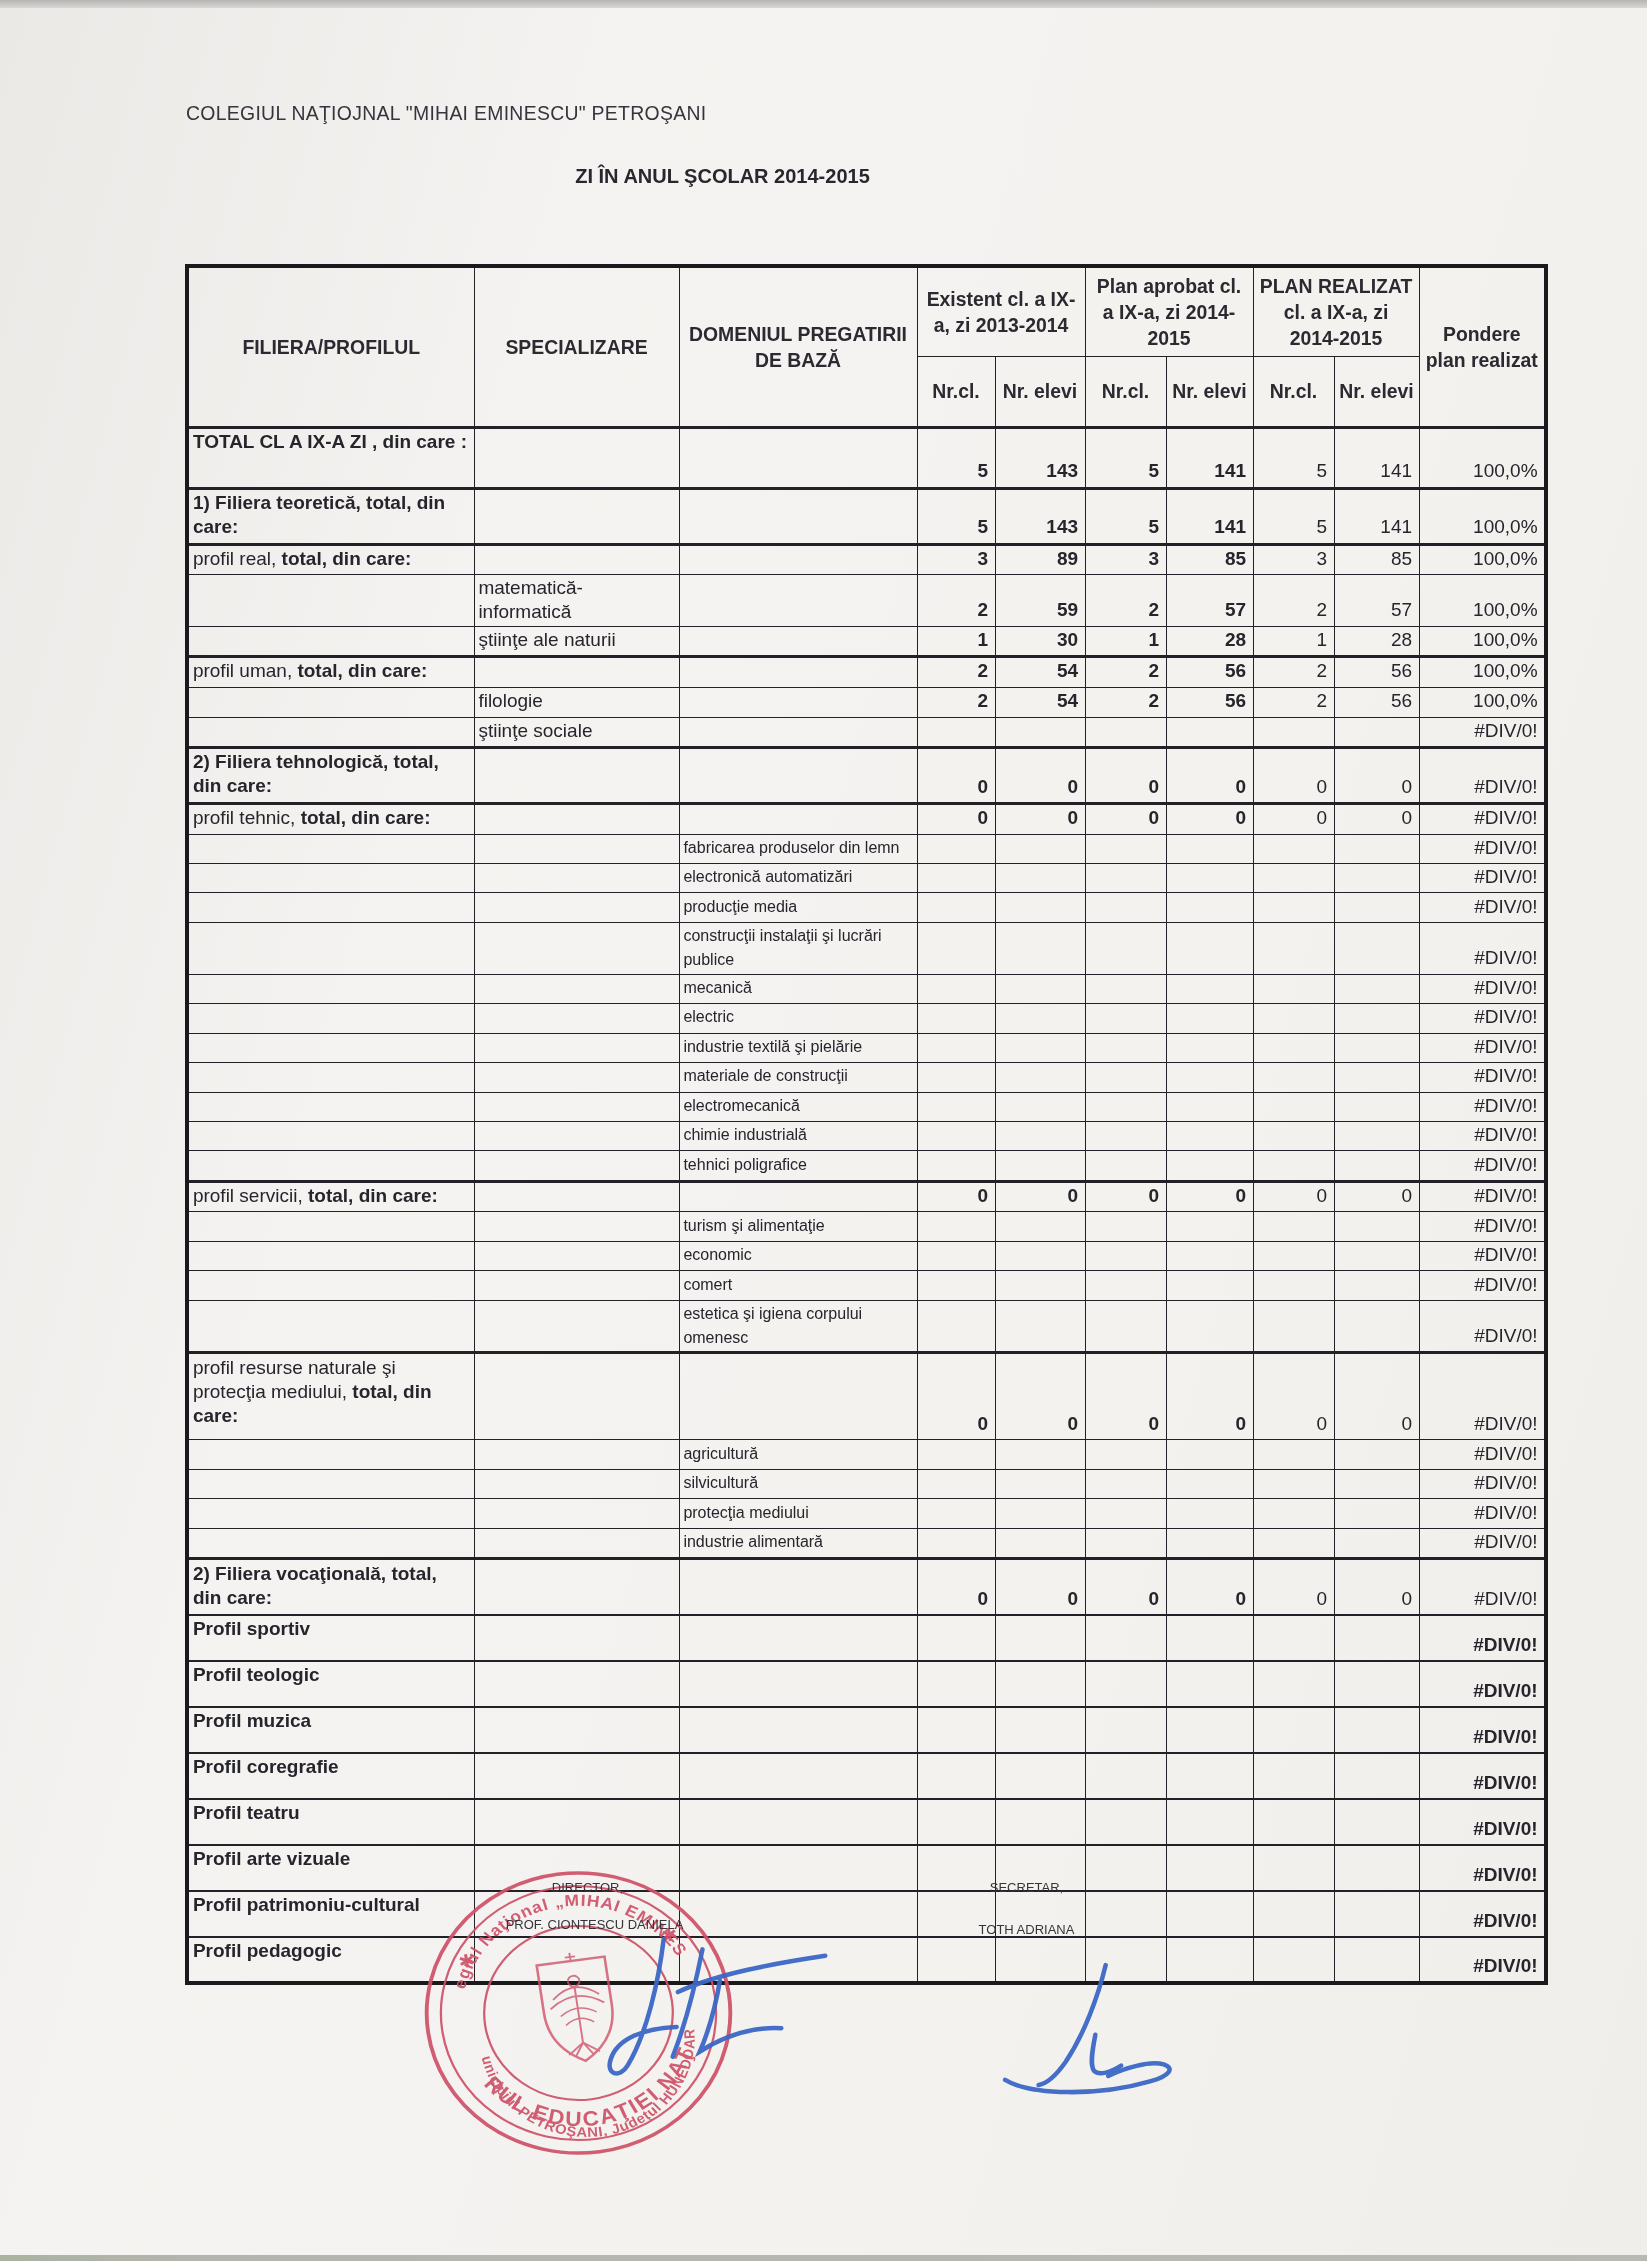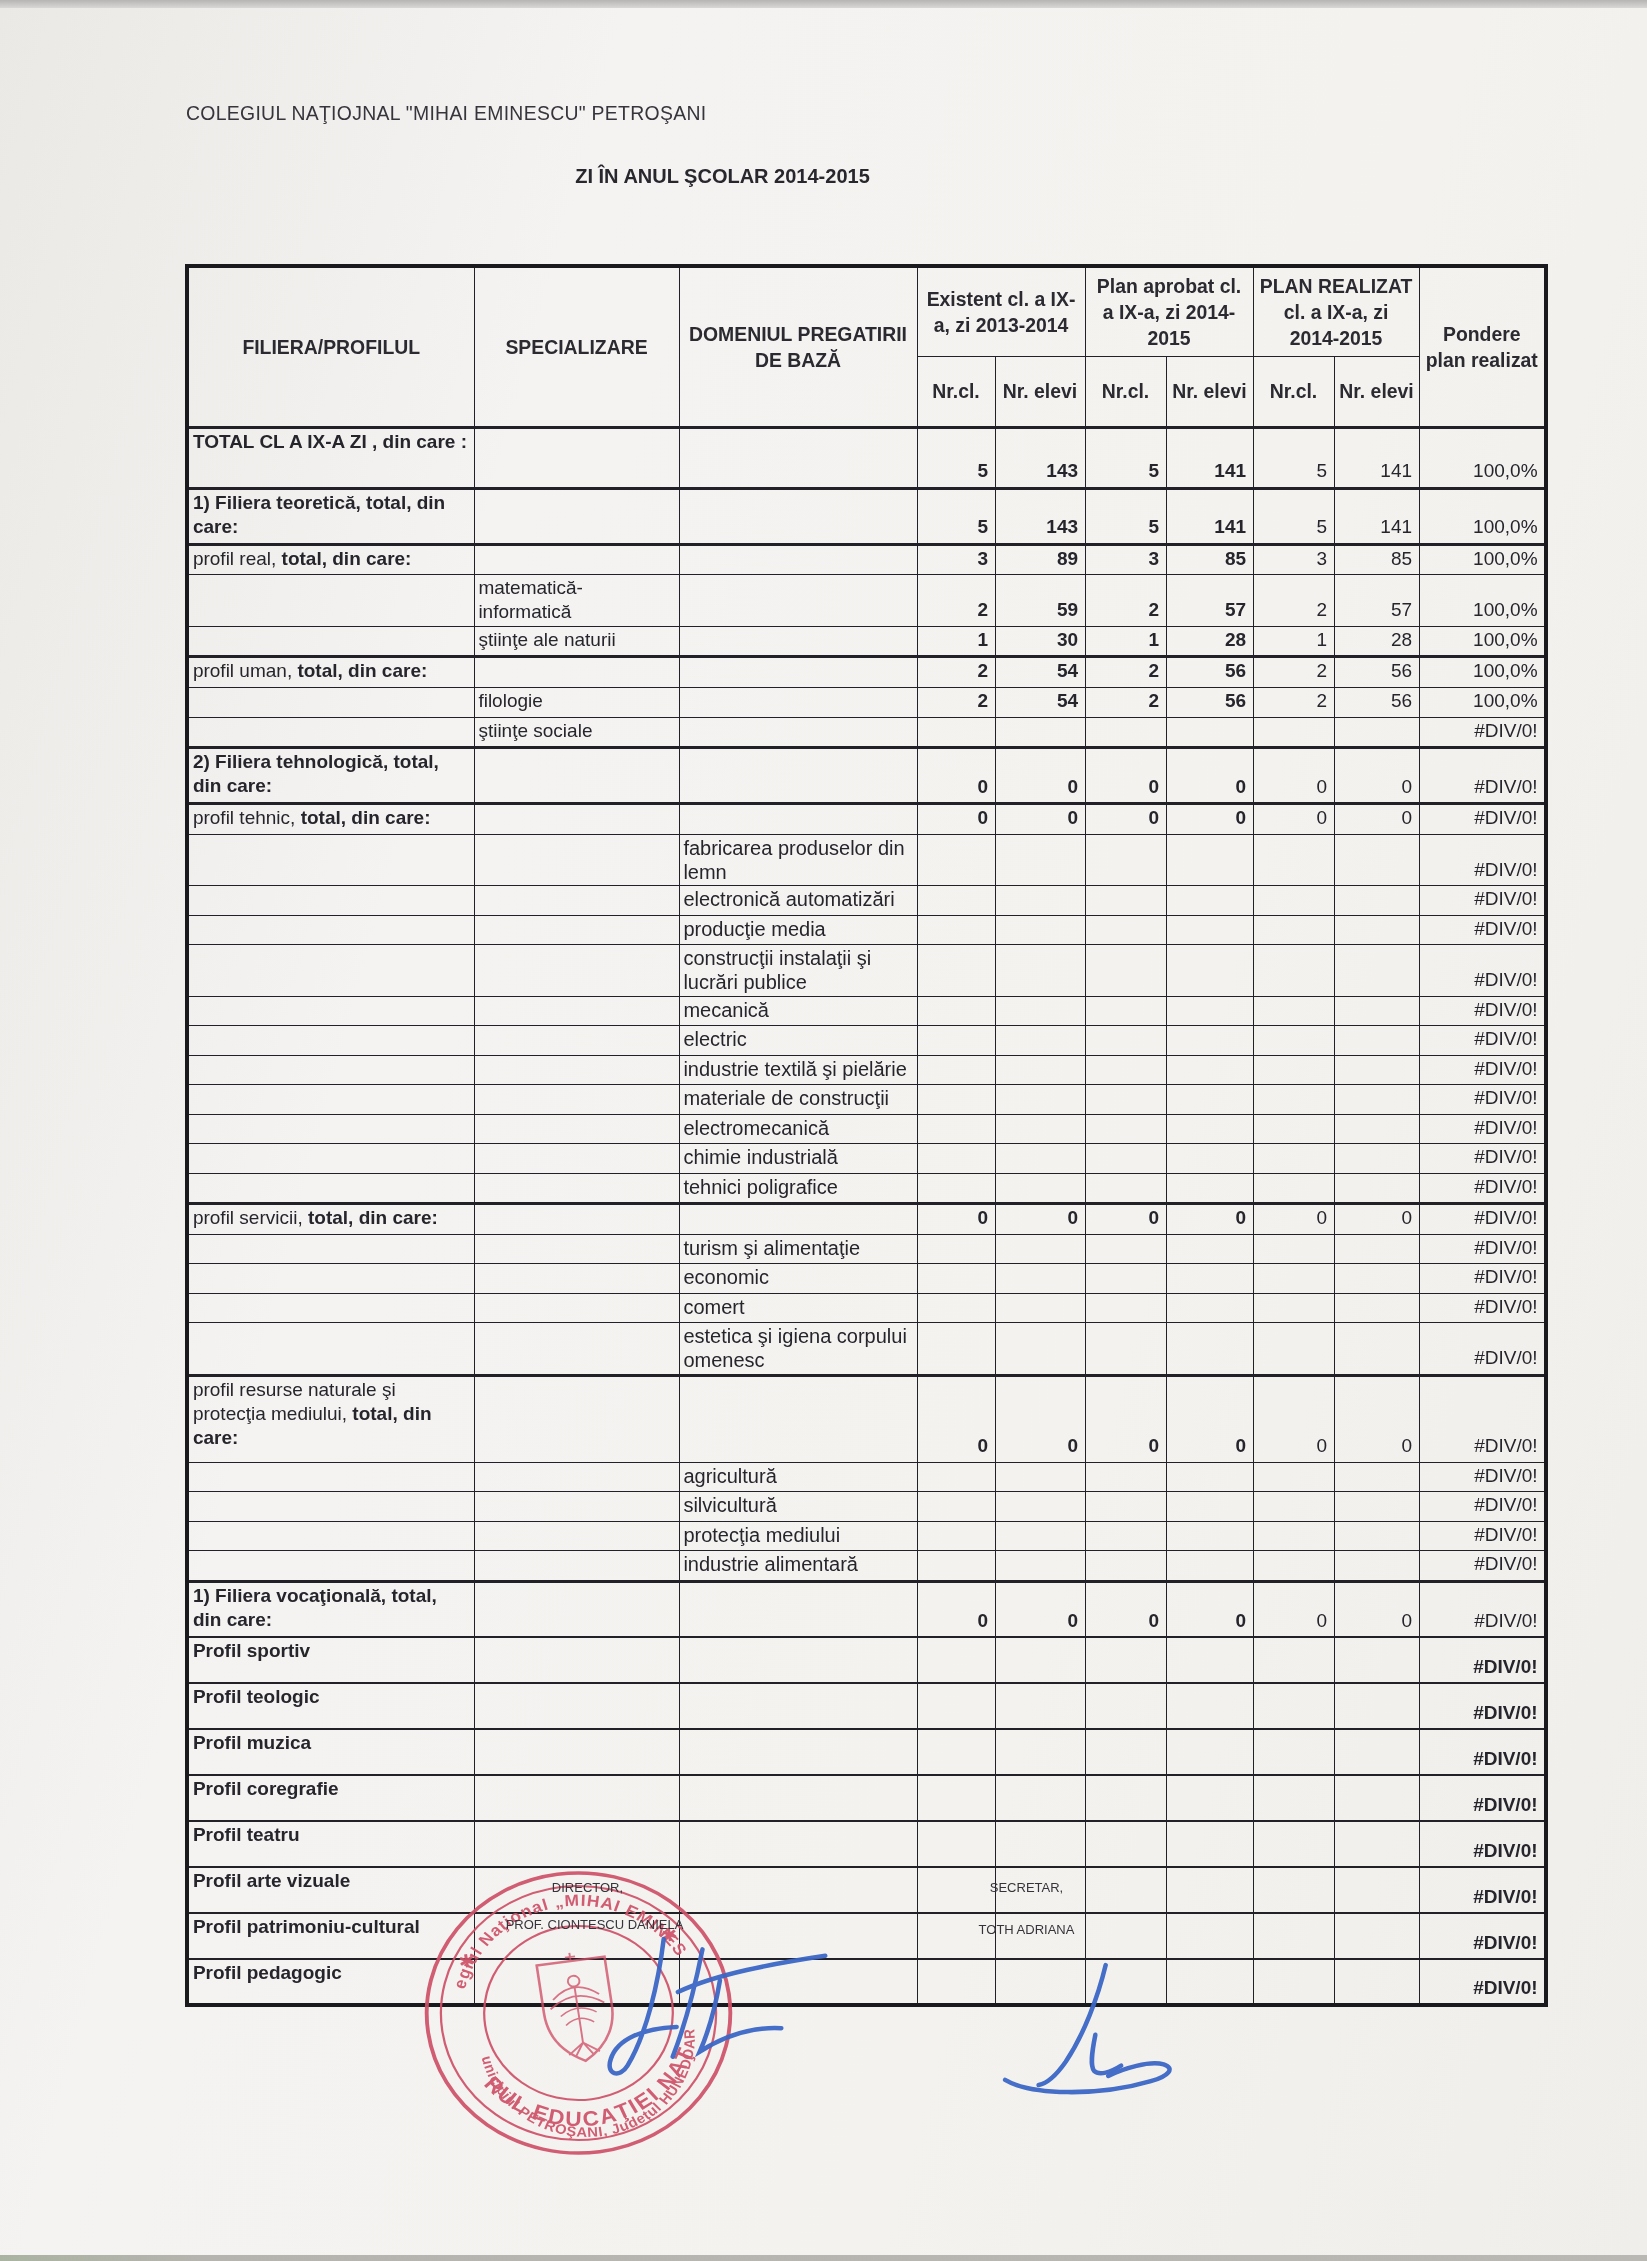--- a/index.html
+++ b/index.html
@@ -25,21 +25,21 @@
   tr.h1{height:90px;} tr.h2{height:71px;}
   th.gl{border-left-width:3.9px;}
   th.pond-h{vertical-align:top;padding-top:13px;}
   th.sub{font-size:19px;}
   th.sl{border-left-width:3.9px;margin-top:43px;}
   thead tr.h2 th{border-top-width:1.9px;}
   thead{border-bottom:3.9px solid #1a191e;}
 
   tbody td{font-size:19px;line-height:24px;padding:1.3px 3.9px;color:#26252c;}
   td.lab{vertical-align:top;text-align:left;padding-left:3.9px;}
-  td.c-d{font-size:20px;}
+  td.c-d{font-size:16px;}
   td.val{vertical-align:bottom;text-align:right;padding-right:6.5px;padding-bottom:3.2px;}
   td.strong{font-weight:bold;}
   td.vl{border-left-width:3.9px;}
   tr.k-total{height:61px;} tr.k-section{height:56px;}
   tr.k-profile{height:30px;} tr.k-spec{height:30px;}
   tr.k-domain{height:28px;} tr.k-profile_tall{height:87px;}
   tr.k-vocprofile{height:46px;font-weight:bold;}
   tr.k-total td, tr.k-section td, tr.k-profile td, tr.k-profile_tall td{border-top-width:3.9px;}
   tr.k-vocprofile td{border-top-width:2.6px;}
 
@@ -457,21 +457,21 @@
         <td class="lab c-d">industrie alimentară</td>
         <td class="val v0 vl strong"></td>
         <td class="val v1 strong"></td>
         <td class="val v2 vl strong"></td>
         <td class="val v3 strong"></td>
         <td class="val v4 vl"></td>
         <td class="val v5"></td>
         <td class="val pond vl">#DIV/0!</td>
       </tr>
       <tr class="k-section">
-        <td class="lab c-f"><b>1) Filiera vocaţională, total, din care:</b></td>
+        <td class="lab c-f"><b>2) Filiera vocaţională, total, din care:</b></td>
         <td class="lab c-s"></td>
         <td class="lab c-d"></td>
         <td class="val v0 vl strong">0</td>
         <td class="val v1 strong">0</td>
         <td class="val v2 vl strong">0</td>
         <td class="val v3 strong">0</td>
         <td class="val v4 vl">0</td>
         <td class="val v5">0</td>
         <td class="val pond vl">#DIV/0!</td>
       </tr>

